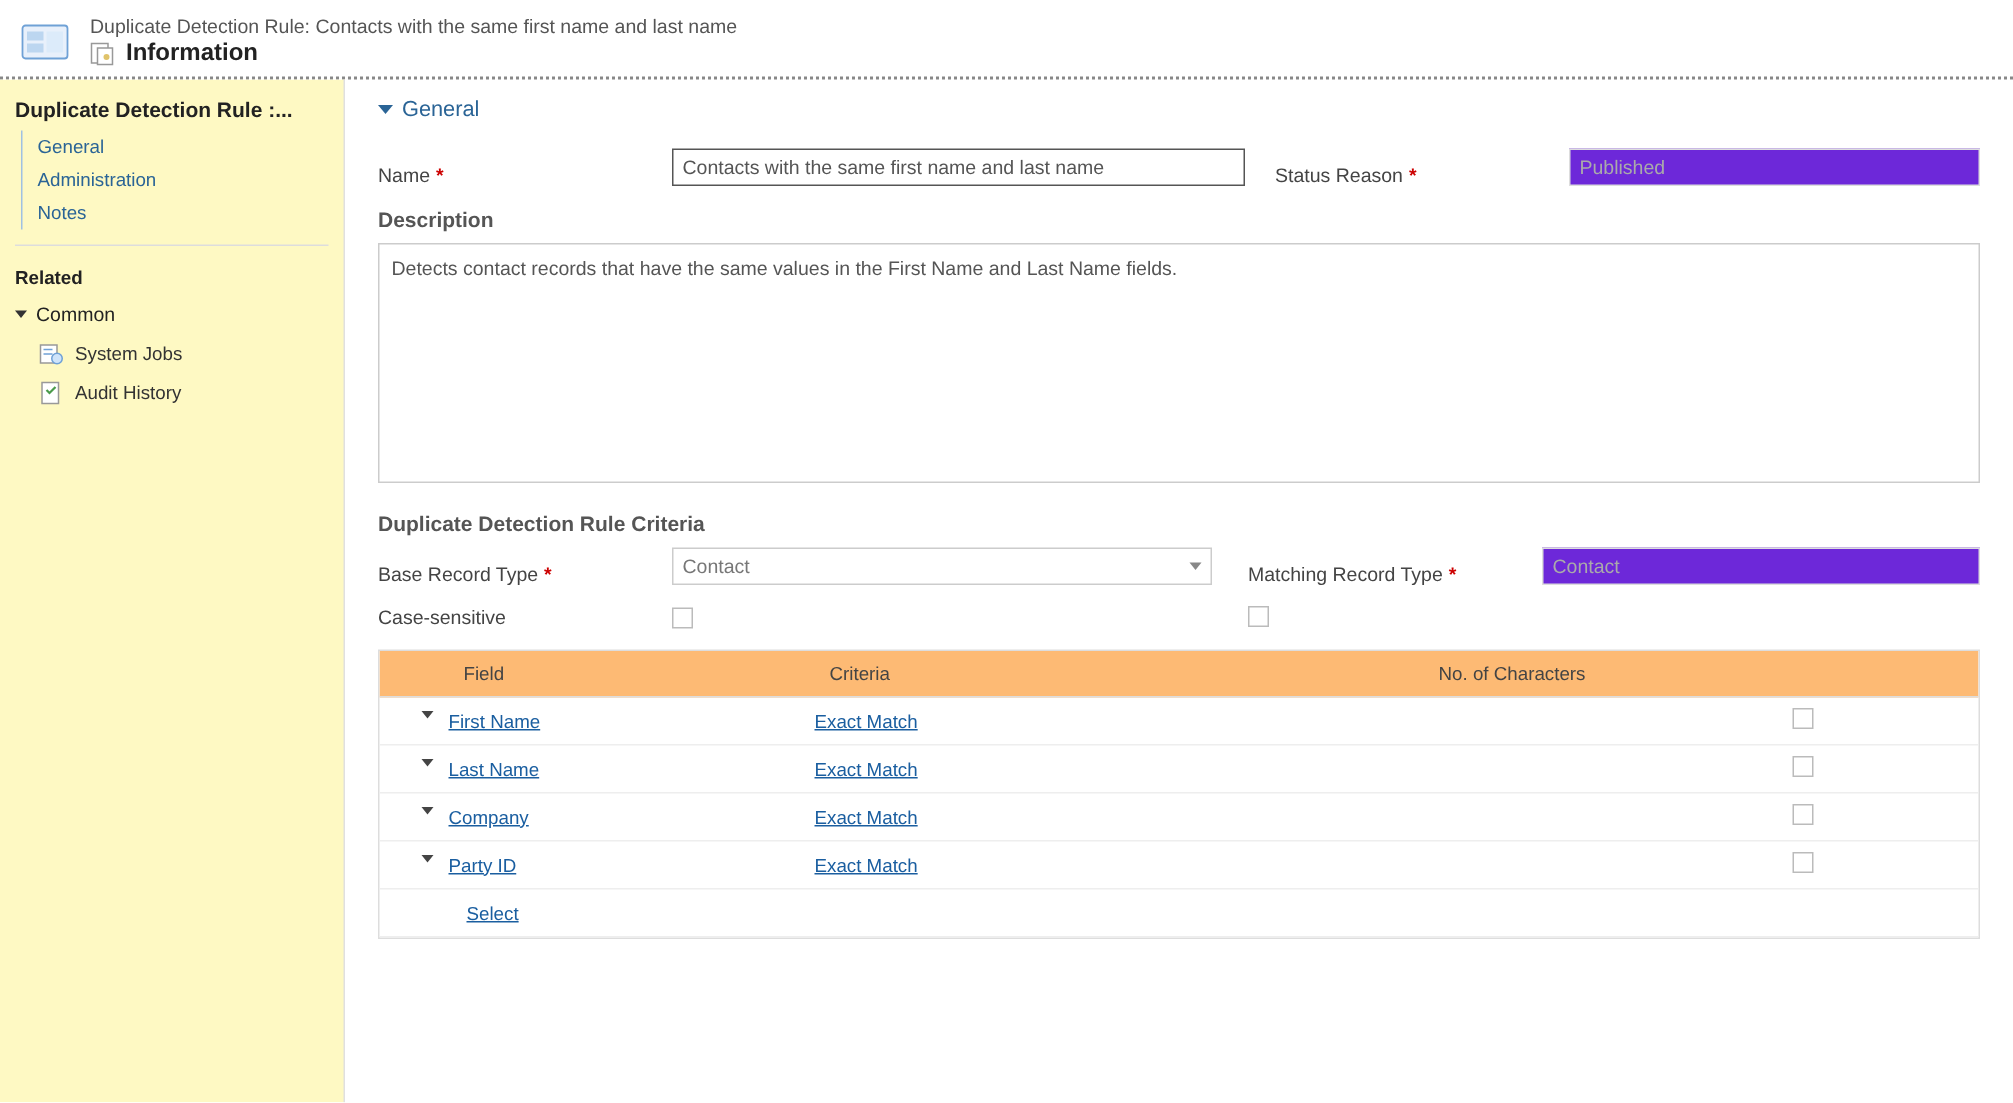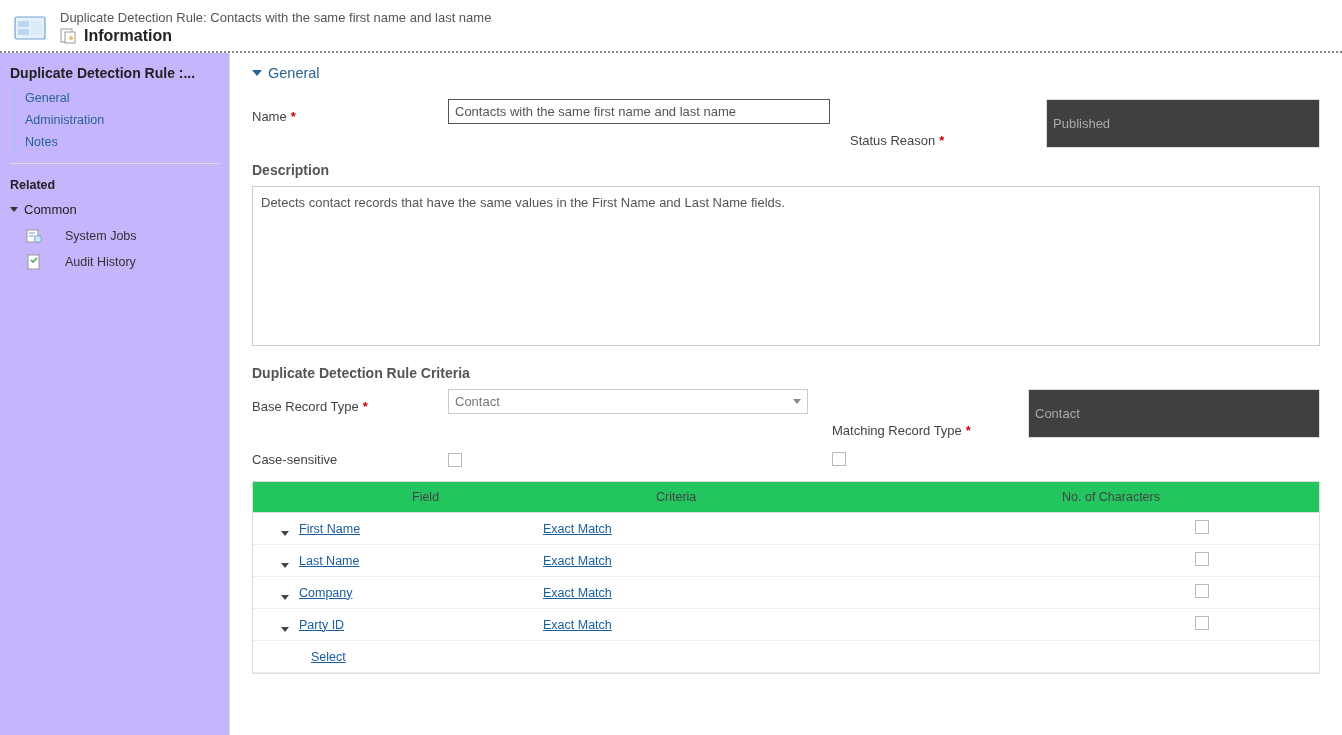--- a/index.html
+++ b/index.html
@@ -9,60 +9,60 @@
     .header { display: flex; align-items: center; padding: 10px 14px 6px 14px; border-bottom: 2px dotted #888; }
     .header-icon { width: 34px; height: 30px; margin-right: 12px; display: flex; align-items: center; justify-content: center; }
     .header-icon svg { width: 34px; height: 30px; }
     .header-text { display: flex; flex-direction: column; }
     .header-title { font-size: 13px; color: #555; margin-bottom: 2px; }
     .header-sub { display: flex; align-items: center; gap: 8px; }
     .header-sub-icon { width: 16px; height: 16px; display: inline-flex; align-items: center; justify-content: center; }
     .header-sub-label { font-size: 16px; font-weight: 700; color: #222; }
 
     .body { display: flex; flex: 1; overflow: hidden; }
-    .sidebar { width: 230px; background: #c4b5fd; border-right: 1px solid #e0e0e0; padding: 12px 10px; }
+    .sidebar { width: 230px; background: #fef9c3; border-right: 1px solid #e0e0e0; padding: 12px 10px; }
     .sidebar-title { font-size: 14px; font-weight: 700; color: #222; margin-bottom: 6px; white-space: nowrap; overflow: hidden; text-overflow: ellipsis; }
     .tree-children { border-left: 1px solid #9fc1e3; margin-left: 4px; padding-left: 10px; margin-bottom: 10px; }
     .tree-item { color: #2a6496; font-size: 12.5px; padding: 4px 0; cursor: pointer; }
     .divider { height: 1px; background: #ddd; margin: 8px 0 14px; }
     .related-title { font-size: 12.5px; font-weight: 700; color: #222; margin-bottom: 10px; }
     .common-group { }
     .common-label { font-size: 13px; font-weight: 400; color: #222; margin-bottom: 6px; display: flex; align-items: center; gap: 4px; }
     .caret { display: inline-block; width: 0; height: 0; border-top: 5px solid #333; border-left: 4px solid transparent; border-right: 4px solid transparent; margin-right: 2px; }
-    .common-item { display: flex; align-items: center; gap: 23px; padding: 5px 0 5px 16px; color: #333; font-size: 12.5px; cursor: pointer; }
+    .common-item { display: flex; align-items: center; gap: 8px; padding: 5px 0 5px 16px; color: #333; font-size: 12.5px; cursor: pointer; }
     .small-icon { width: 16px; height: 16px; display: inline-flex; align-items: center; justify-content: center; }
 
     .main { flex: 1; padding: 12px 22px; overflow: auto; }
     .section-header { display: flex; align-items: center; gap: 6px; color: #2a6496; font-size: 14.5px; margin-bottom: 18px; }
     .section-caret { display: inline-block; width: 0; height: 0; border-top: 6px solid #2a6496; border-left: 5px solid transparent; border-right: 5px solid transparent; }
 
     .form-row { display: flex; gap: 20px; align-items: flex-start; margin-bottom: 14px; }
     .col { display: flex; align-items: flex-end; gap: 6px; }
     .col1 { flex: 0 0 560px; }
     .col2 { flex: 1; }
     .label { width: 190px; color: #444; font-size: 13px; display: flex; align-items: center; gap: 4px; }
     .req { color: #c00; font-weight: 700; }
     .input { border: 1px solid #555; padding: 4px 6px; font-size: 13px; color: #555; background: #fff; width: 382px; }
-    .readonly { border: 1px solid #ddd; padding: 16px 6px; font-size: 13px; color: #aaa; background: #404040; flex: 1; }
+    .readonly { border: 1px solid #ddd; padding: 4px 6px; font-size: 13px; color: #aaa; background: #6d28d9; flex: 1; }
     .section-subtitle { font-size: 14px; font-weight: 600; color: #555; margin: 4px 0 8px; }
     .textarea { width: 100%; min-height: 160px; border: 1px solid #ccc; padding: 8px; font-size: 13px; color: #555; resize: none; font-family: inherit; margin-bottom: 12px; }
     .select { border: 1px solid #ccc; padding: 4px 6px; font-size: 13px; color: #777; background: #fff; width: 360px; position: relative; display: flex; align-items: center; justify-content: space-between; }
     .chev { width: 0; height: 0; border-left: 4px solid transparent; border-right: 4px solid transparent; border-top: 5px solid #888; }
     .checkbox-cell { width: 14px; height: 14px; border: 1px solid #bbb; display: inline-block; }
 
     .criteria-section { margin-top: 8px; }
     .table { border: 1px solid #ddd; overflow: hidden; }
-    .thead { display: flex; background: #22c55e; border-bottom: 1px solid #ddd; justify-content: center; }
+    .thead { display: flex; background: #fdba74; border-bottom: 1px solid #ddd; }
     .th { padding: 8px 10px; font-size: 12.5px; color: #444; }
     .th-field { width: 290px; padding-left: 56px; }
     .th-criteria { width: 280px; }
     .th-chars { width: 290px; text-align: center; padding-left: 90px; }
     .th-ignore { flex: 1; text-align: right; padding-right: 90px; }
     .trow { display: flex; align-items: center; border-bottom: 1px solid #eee; padding: 6px 10px; min-height: 32px; }
-    .td-field { width: 280px; display: flex; align-items: flex-end; gap: 10px; padding-left: 18px; }
+    .td-field { width: 280px; display: flex; align-items: flex-start; gap: 10px; padding-left: 18px; }
     .row-chev { width: 0; height: 0; border-left: 4px solid transparent; border-right: 4px solid transparent; border-top: 5px solid #444; }
     .td-criteria { width: 280px; }
     .td-chars { width: 320px; }
     .td-ignore { flex: 1; text-align: right; padding-right: 100px; }
     .link { color: #1a5ea0; text-decoration: underline; font-size: 12.5px; cursor: pointer; }
     .sel-row { padding-left: 48px; }
   </style>
 </head>
 <body>
 

